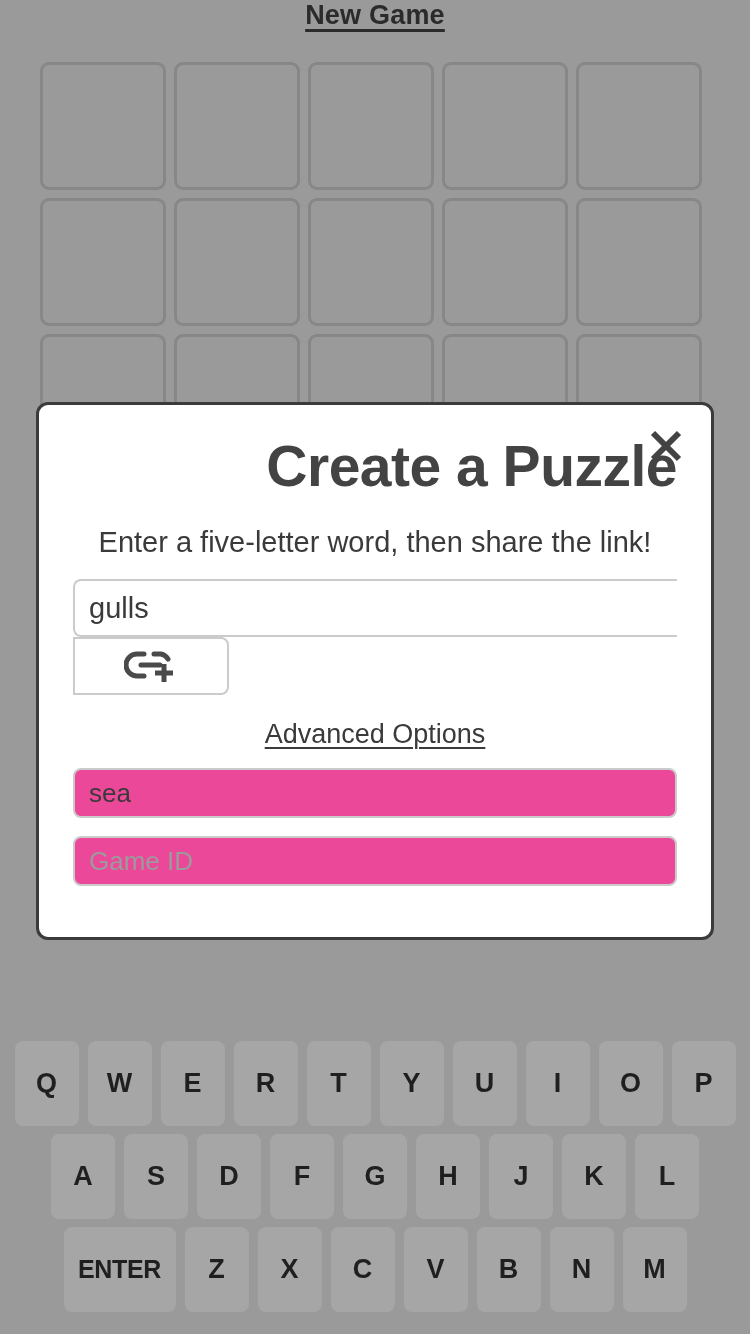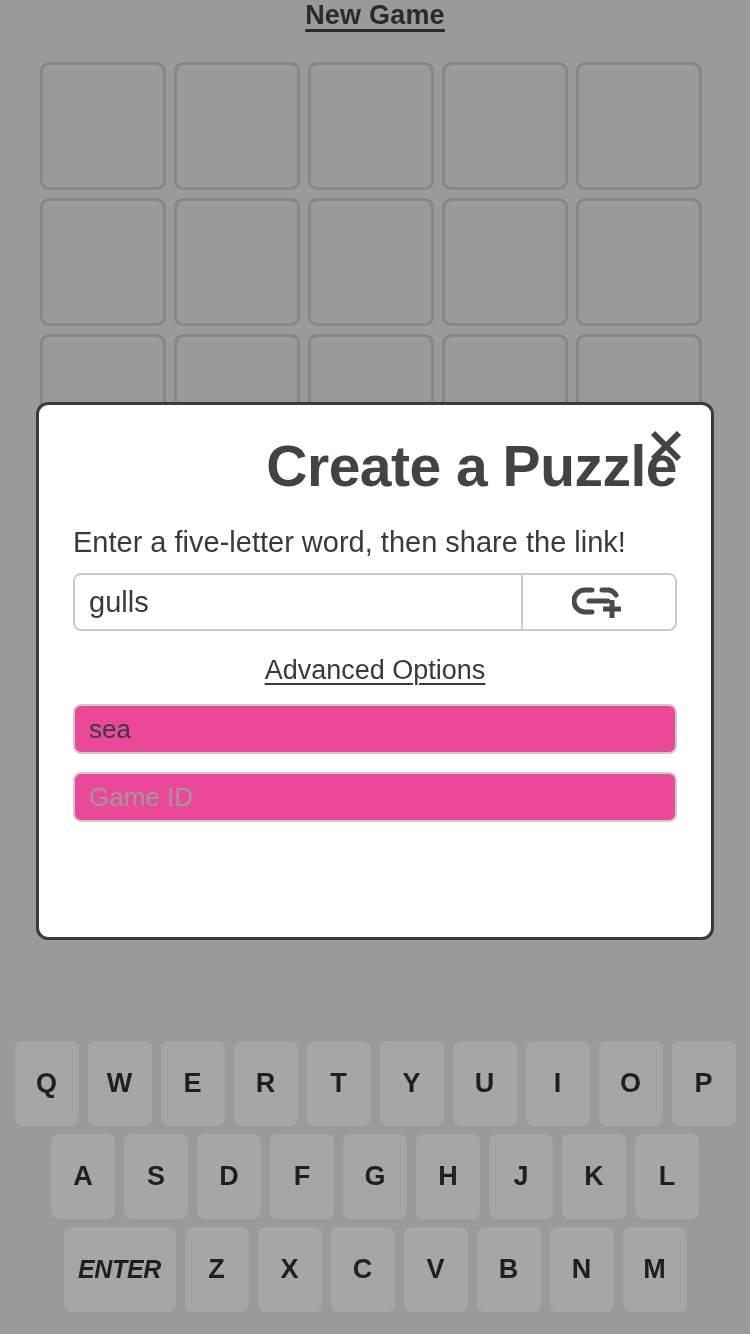--- a/index.html
+++ b/index.html
@@ -86,21 +86,20 @@
     align-items: center;
     justify-content: center;
     cursor: pointer;
     padding: 0;
     line-height: 1;
   }
   .key.wide {
     width: 112px;
     font-size: 25px;
     letter-spacing: -0.3px;
-    font-style: italic;
   }
 
   
   #modal {
     position: absolute;
     left: 36px;
     top: 402px;
     width: 678px;
     height: 538px;
     background: #ffffff;
@@ -129,29 +128,30 @@
     text-align: right;
     font-size: 57px;
     font-weight: bold;
     color: #434343;
     letter-spacing: -0.5px;
     line-height: 1.1;
   }
 
   #modal-instruction {
     margin: 27px 0 0 0;
-    text-align: left;
+    text-align: center;
     font-size: 29px;
     color: #3a3a3a;
     line-height: 1.2;
   }
 
   #word-row {
     display: flex;
-    margin-top: 14px;
+    margin-top: 20px;
+    flex-direction: column;
   }
   #word-input {
     flex: 1 1 auto;
     height: 58px;
     border: 2px solid #cbcbcb;
     border-right: none;
     border-radius: 8px 0 0 8px;
     font-family: "Liberation Sans", sans-serif;
     font-size: 29px;
     color: #3a3a3a;

